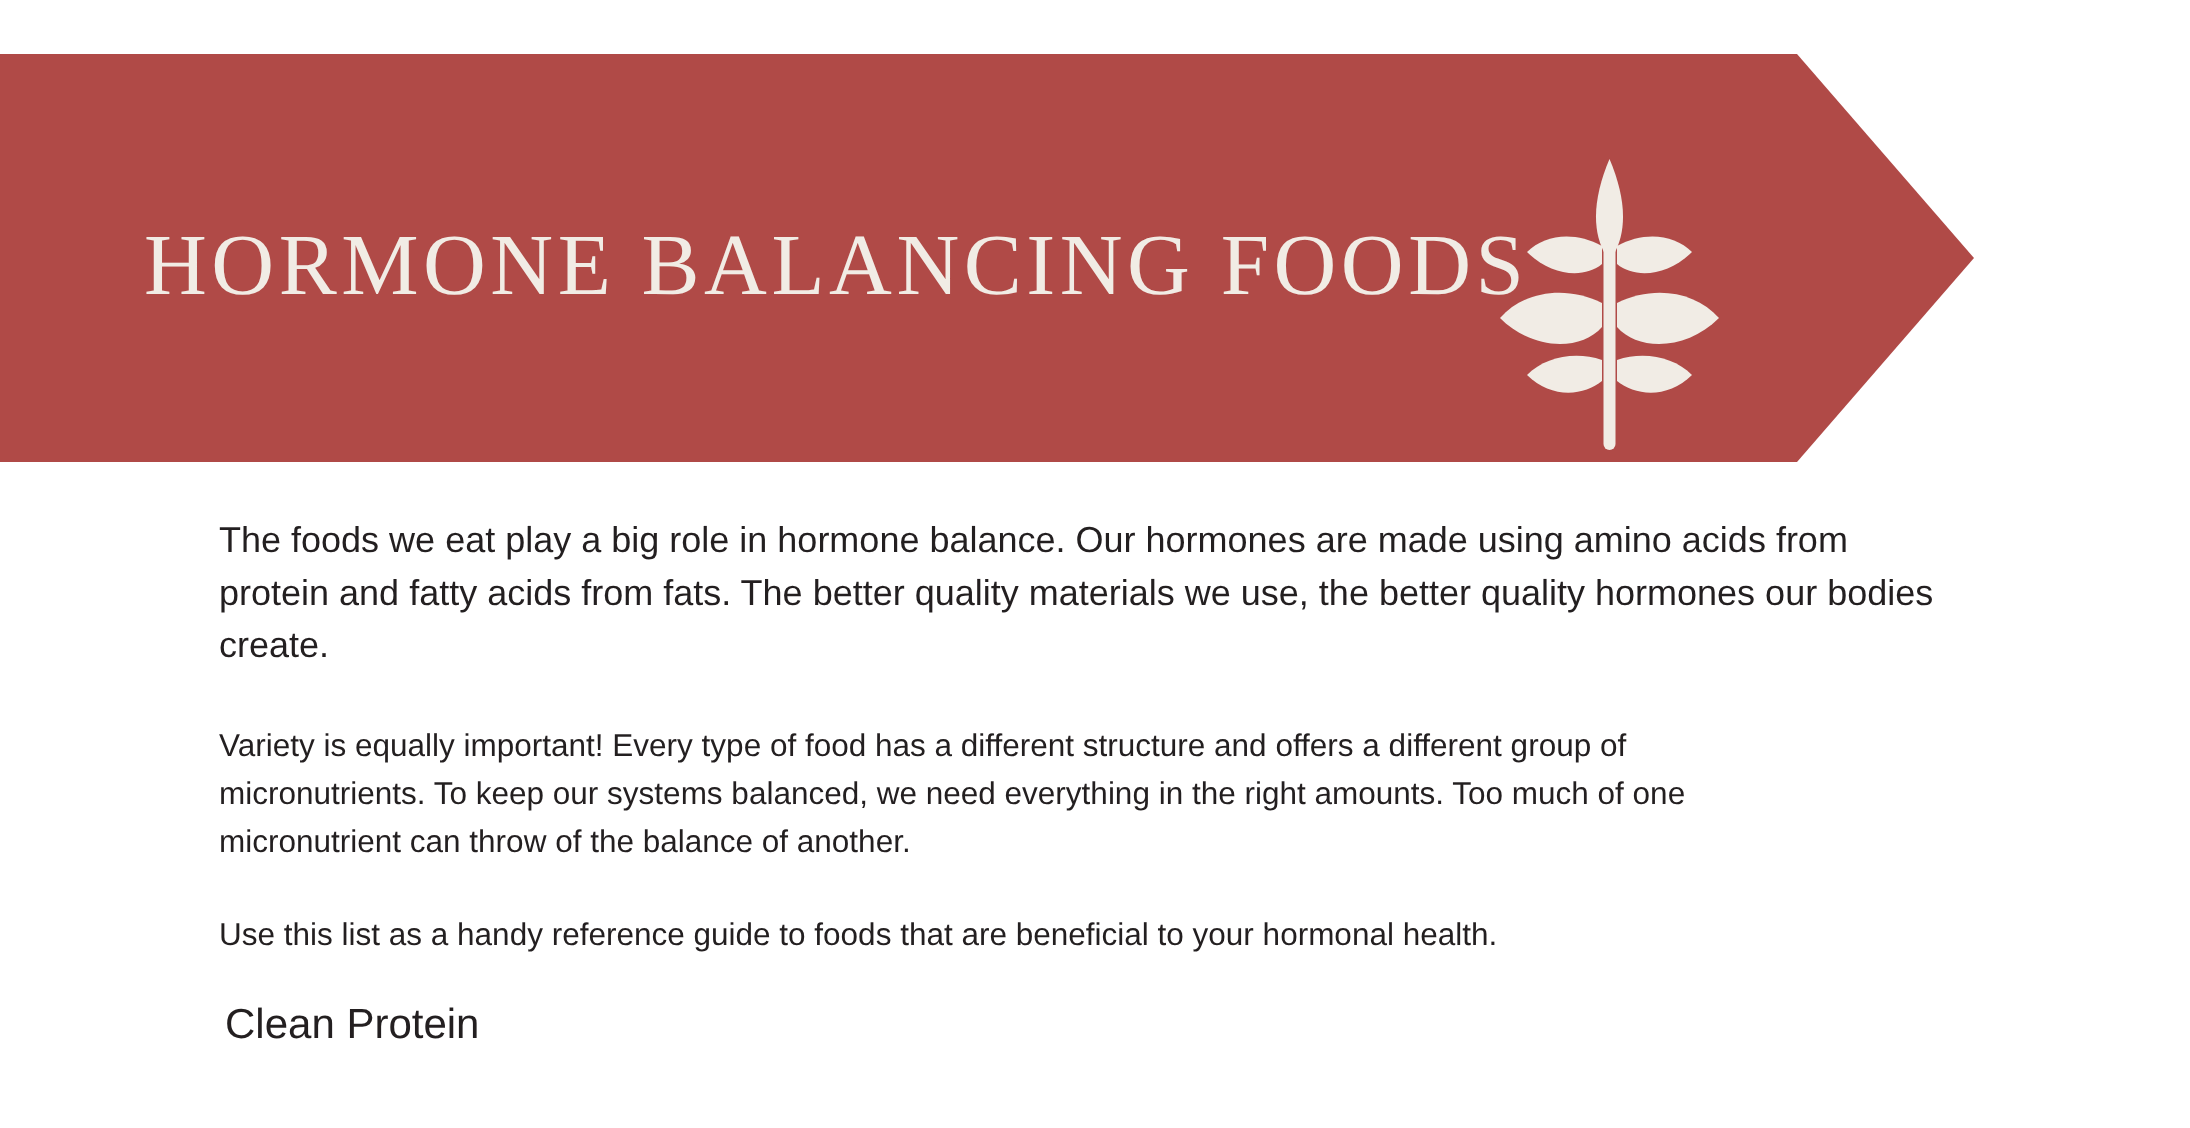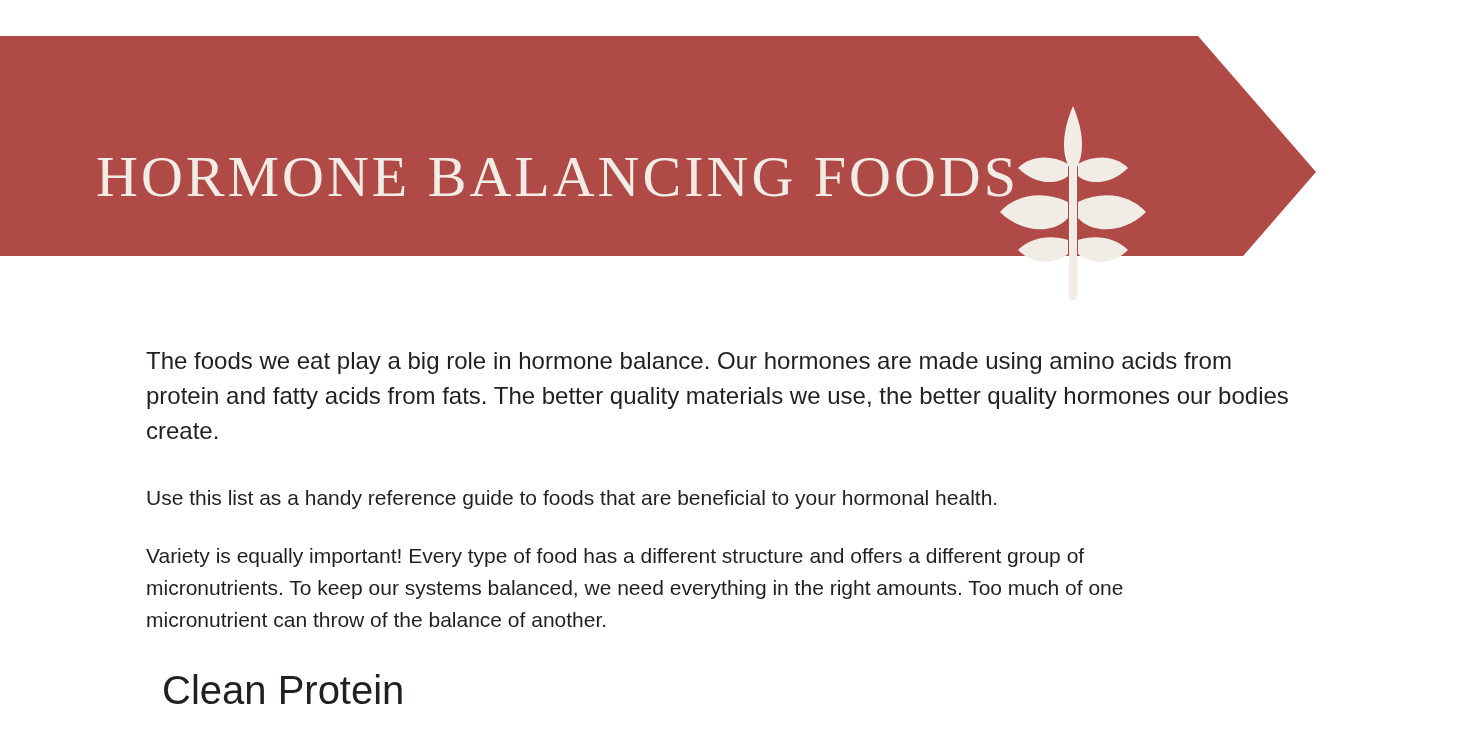--- a/index.html
+++ b/index.html
@@ -21,21 +21,21 @@
     height: 752px;
     background: #ffffff;
   }
 
   
   .banner-wrap {
     position: absolute;
     left: 0;
     top: 36px;
     width: 1316px;
-    height: 220px;
+    height: 272px;
     padding-left: 16px;
   }
   .banner {
     position: absolute;
     inset: 0;
     background: #b04a47;
     clip-path: polygon(0 0, 1198px 0, 1316px 136px, 1198px 272px, 0 272px);
   }
   .banner-title {
     position: absolute;
@@ -74,25 +74,25 @@
     font-size: 21px;
     line-height: 1.52;
     color: #231f20;
     margin: 0 0 26px 0;
     max-width: 1060px;
   }
   .para.tight {
     margin-bottom: 30px;
   }
   .section-heading {
-    font-size: 40px;
+    font-size: 28px;
     line-height: 1.2;
     font-weight: 400;
     color: #231f20;
-    margin: 16px;
+    margin: 4px;
   }
 </style>
 </head>
 <body>
 
 <div class="page">
 
   <div class="banner-wrap">
     <div class="banner"></div>
 
@@ -118,20 +118,20 @@
 
           <path d="M110 142 C128 136 148 140 160 152 C144 168 122 166 110 156 Z"></path>
         </g>
       </svg>
     </div>
   </div>
 
   <div class="content">
     <p class="lead">The foods we eat play a big role in hormone balance. Our hormones are made using amino acids from protein and fatty acids from fats. The better quality materials we use, the better quality hormones our bodies create.</p>
 
+    <p class="para tight">Variety is equally important! Every type of food has a different structure and offers a different group of micronutrients. To keep our systems balanced, we need everything in the right amounts. Too much of one micronutrient can throw of the balance of another.</p>
+
     <p class="para">Use this list as a handy reference guide to foods that are beneficial to your hormonal health.</p>
-
-    <p class="para tight">Variety is equally important! Every type of food has a different structure and offers a different group of micronutrients. To keep our systems balanced, we need everything in the right amounts. Too much of one micronutrient can throw of the balance of another.</p>
 
     <h2 class="section-heading">Clean Protein</h2>
   </div>
 
 </div>
 
 </body></html>

